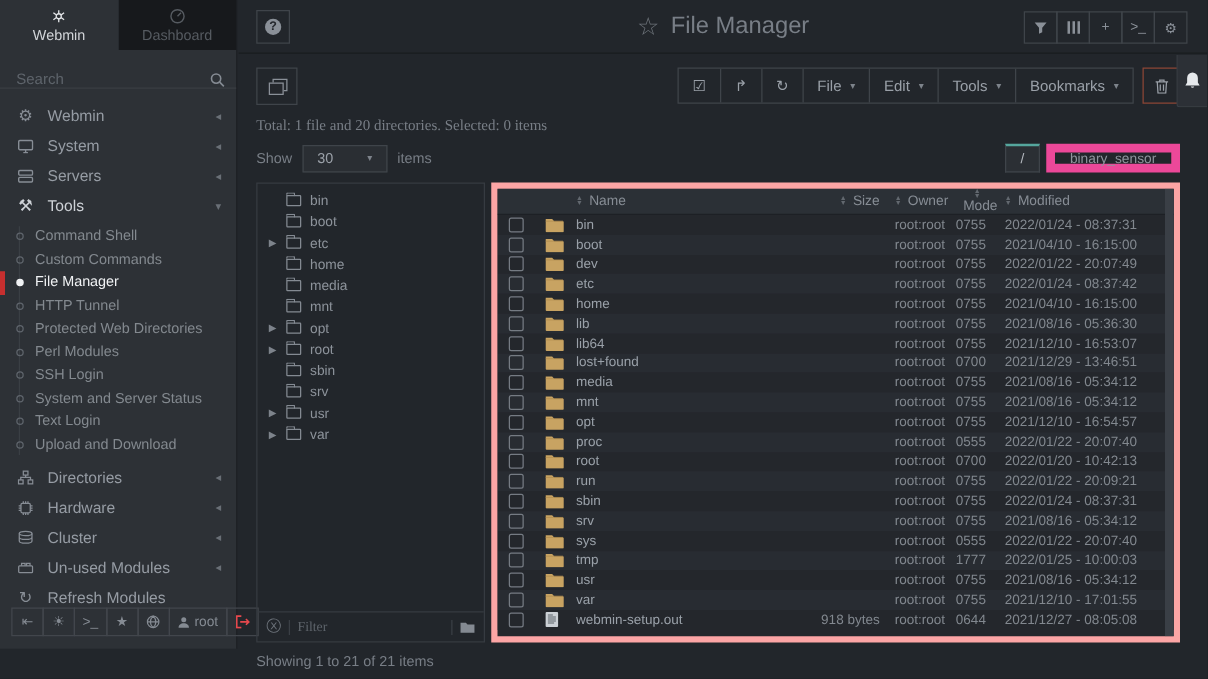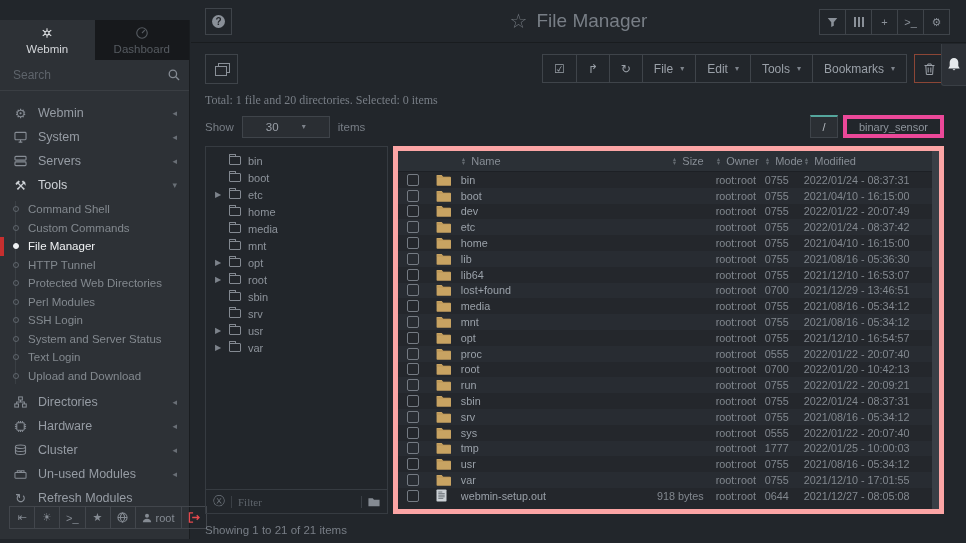--- a/index.html
+++ b/index.html
@@ -1,27 +1,27 @@
 <!DOCTYPE html>
 <html><head>
 <meta charset="utf-8">
 <style>
   * { box-sizing: border-box; margin: 0; padding: 0; }
   html,body { background:#1f2226; }
   body { font-family: "Liberation Sans", "DejaVu Sans", sans-serif; }
   .app { position:relative; width:966px; height:543px; background:#22262b; overflow:hidden; }
 
   
-  .sidebar { position:absolute; left:0; top:0; width:190px; height:519px; background:#2d3136; border-right:1px solid #1a1d20;margin-top:20px; }
+  .sidebar { position:absolute; left:0; top:0; width:190px; height:519px; background:#2d3136; border-right:1px solid #1a1d20; }
   .tabs { display:flex; height:40px; }
   .tab { flex:1; display:flex; flex-direction:column; align-items:center; justify-content:center; gap:3px; font-size:11.5px; color:#d2d5d9; cursor:pointer; }
   .tab.inactive { background:#17191c; color:#565b61; }
   .tab .tab-icon { height:14px; display:flex; align-items:center; color:#e4e6e9; }
   .tab.inactive .tab-icon { color:#565b61; }
-  .search-row { height:31px; border-bottom:1px solid #3a3e43; display:flex; align-items:center; padding:0 13px; }
+  .search-row { height:31px; border-bottom:1px solid #3a3e43; display:flex; align-items:flex-end; padding:0 13px; }
   .search-row input { flex:1; background:transparent; border:0; outline:0; color:#a6acb3; font-size:12px; font-family:inherit; }
   .search-row input::placeholder { color:#5e646b; }
   .search-icon { color:#858b93; display:flex; }
   .menu { padding-top:10px; font-size:12.5px; color:#969ca4; }
   .menu-item { display:flex; align-items:center; height:24px; padding:0 12px 0 13px; gap:10px; cursor:pointer; }
   .mi-icon { width:15px; display:flex; justify-content:center; align-items:center; color:#878d95; font-size:13px; }
   .mi-label { flex:1; }
   .chev { font-size:9px; color:#696f76; }
   .menu-item.open, .menu-item.open .mi-icon { color:#ced2d7; }
   .submenu { position:relative; padding:3px 0 5px; }
@@ -53,25 +53,25 @@
   .win-icon::before, .win-icon::after { content:""; position:absolute; width:10px; height:8px; border:1px solid #8a9098; }
   .win-icon::before { left:3px; top:0; } .win-icon::after { left:0; top:3px; background:#24272c; }
   .btn-group { margin-left:auto; display:flex; border:1px solid #3f444a; height:29px; }
   .gbtn { display:flex; align-items:center; gap:7px; padding:0 11px; border-left:1px solid #3f444a; color:#9aa0a8; font-size:12px; cursor:pointer; }
   .gbtn:first-child { border-left:0; }
   .gbtn .caret { font-size:8px; color:#7d838b; }
   .trash-btn { width:30px; height:29px; margin-left:7px; border:1px solid #8c4636; display:flex; align-items:center; justify-content:center; cursor:pointer; }
 
   .total-line { padding:9px 14px 0; font-size:12px; color:#787e86;font-family:Liberation Serif, serif; }
   .controls-row { display:flex; align-items:center; padding:7px 22px 8px 14px; font-size:11.5px; color:#787e86; }
-  .show-select { width:88px; height:22px; border:1px solid #3f444a; background:#2a2e33; margin:0 8px; display:flex; align-items:center; justify-content:space-between; padding:0 23px; color:#9aa0a8; font-size:11.5px; cursor:pointer; }
+  .show-select { width:68px; height:22px; border:1px solid #3f444a; background:#2a2e33; margin:0 8px; display:flex; align-items:center; justify-content:space-between; padding:0 11px; color:#9aa0a8; font-size:11.5px; cursor:pointer; }
   .show-select .caret { font-size:8px; color:#7d838b; }
   .path-group { margin-left:auto; display:flex; gap:5px; }
   .path-root { min-width:28px; height:23px; background:#2b2f34; border:1px solid #3f444a; border-top:2px solid #55a69d; color:#b4b9bf; font-size:11px; display:flex; align-items:center; justify-content:center; cursor:pointer; }
-  .path-dir { height:23px; border:4px solid #ec4899; padding:0 12px; color:#8f959d; font-size:11px; display:flex; align-items:center; cursor:pointer; }
+  .path-dir { height:23px; border:7px solid #ec4899; padding:0 12px; color:#8f959d; font-size:11px; display:flex; align-items:center; cursor:pointer; }
 
   .panels { display:flex; gap:5px; margin:0 22px 0 14px; height:368px; }
   .tree-panel { width:183px; border:1px solid #363b41; position:relative; }
   .tree-list { padding:5px 0; }
   .tree-row { display:flex; align-items:center; height:17px; padding-left:9px; gap:7px; font-size:11px; color:#8d939b; cursor:pointer; }
   .tree-arrow { width:7px; font-size:8px; color:#7d838b; visibility:hidden; }
   .tree-row.has-arrow .tree-arrow { visibility:visible; }
   .tfold { position:relative; width:12px; height:9px; border:1px solid #848a92; border-radius:1px; }
   .tfold::before { content:""; position:absolute; left:-1px; top:-3px; width:5px; height:2px; border:1px solid #848a92; border-bottom:0; border-radius:1px 1px 0 0; }
   .filter-bar { position:absolute; left:0; right:0; bottom:0; height:24px; border-top:1px solid #363b41; display:flex; align-items:center; padding:0 7px; gap:6px; color:#62686f; }
@@ -83,21 +83,21 @@
   .table-panel { flex:1; position:relative; border:5px solid #fca5a5; background:#24272c; overflow:hidden; }
   .thead { display:flex; align-items:center; height:21px; background:#2b3036; border-bottom:1px solid #1d2025; color:#878d95; font-size:11px; }
   .trow { display:flex; align-items:center; height:15.8px; font-size:10.8px; color:#82888f; cursor:pointer; }
   .tbody .trow:nth-child(odd) { background:#24272c; }
   .tbody .trow:nth-child(even) { background:#282c32; }
   .col-check { width:30px; display:flex; justify-content:center; }
   .col-icon { width:34px; display:flex; align-items:center; padding-left:9px; }
   .col-name { width:160px; color:#9aa1a9; white-space:nowrap; overflow:hidden; }
   .col-size { width:100px; text-align:right; padding-right:12px; }
   .col-owner { width:50px; }
-  .col-mode { width:40px; }
+  .col-mode { width:40px;flex-direction:column; }
   .col-mod { width:138px; }
   .thead .col-name, .thead .col-owner, .thead .col-mode, .thead .col-mod { color:#878d95; display:flex; align-items:center; }
   .thead .col-size { display:flex; align-items:center; justify-content:flex-end; }
   .sort { display:inline-flex; flex-direction:column; margin-right:5px; color:#62686f; font-size:5.5px; line-height:4px; cursor:pointer; }
   .cb { width:12px; height:12px; border:1px solid #757b83; border-radius:2px; background:transparent; cursor:pointer; }
   .trow .glyph-file { display:none; } .trow.file .glyph-file { display:block; }
   .vscroll { position:absolute; top:0; right:0; bottom:0; width:7px; background:#3a3f46; }
 
   .showing-line { padding:10px 14px; font-size:11.5px; color:#787e86; }
   svg { display:block; }

